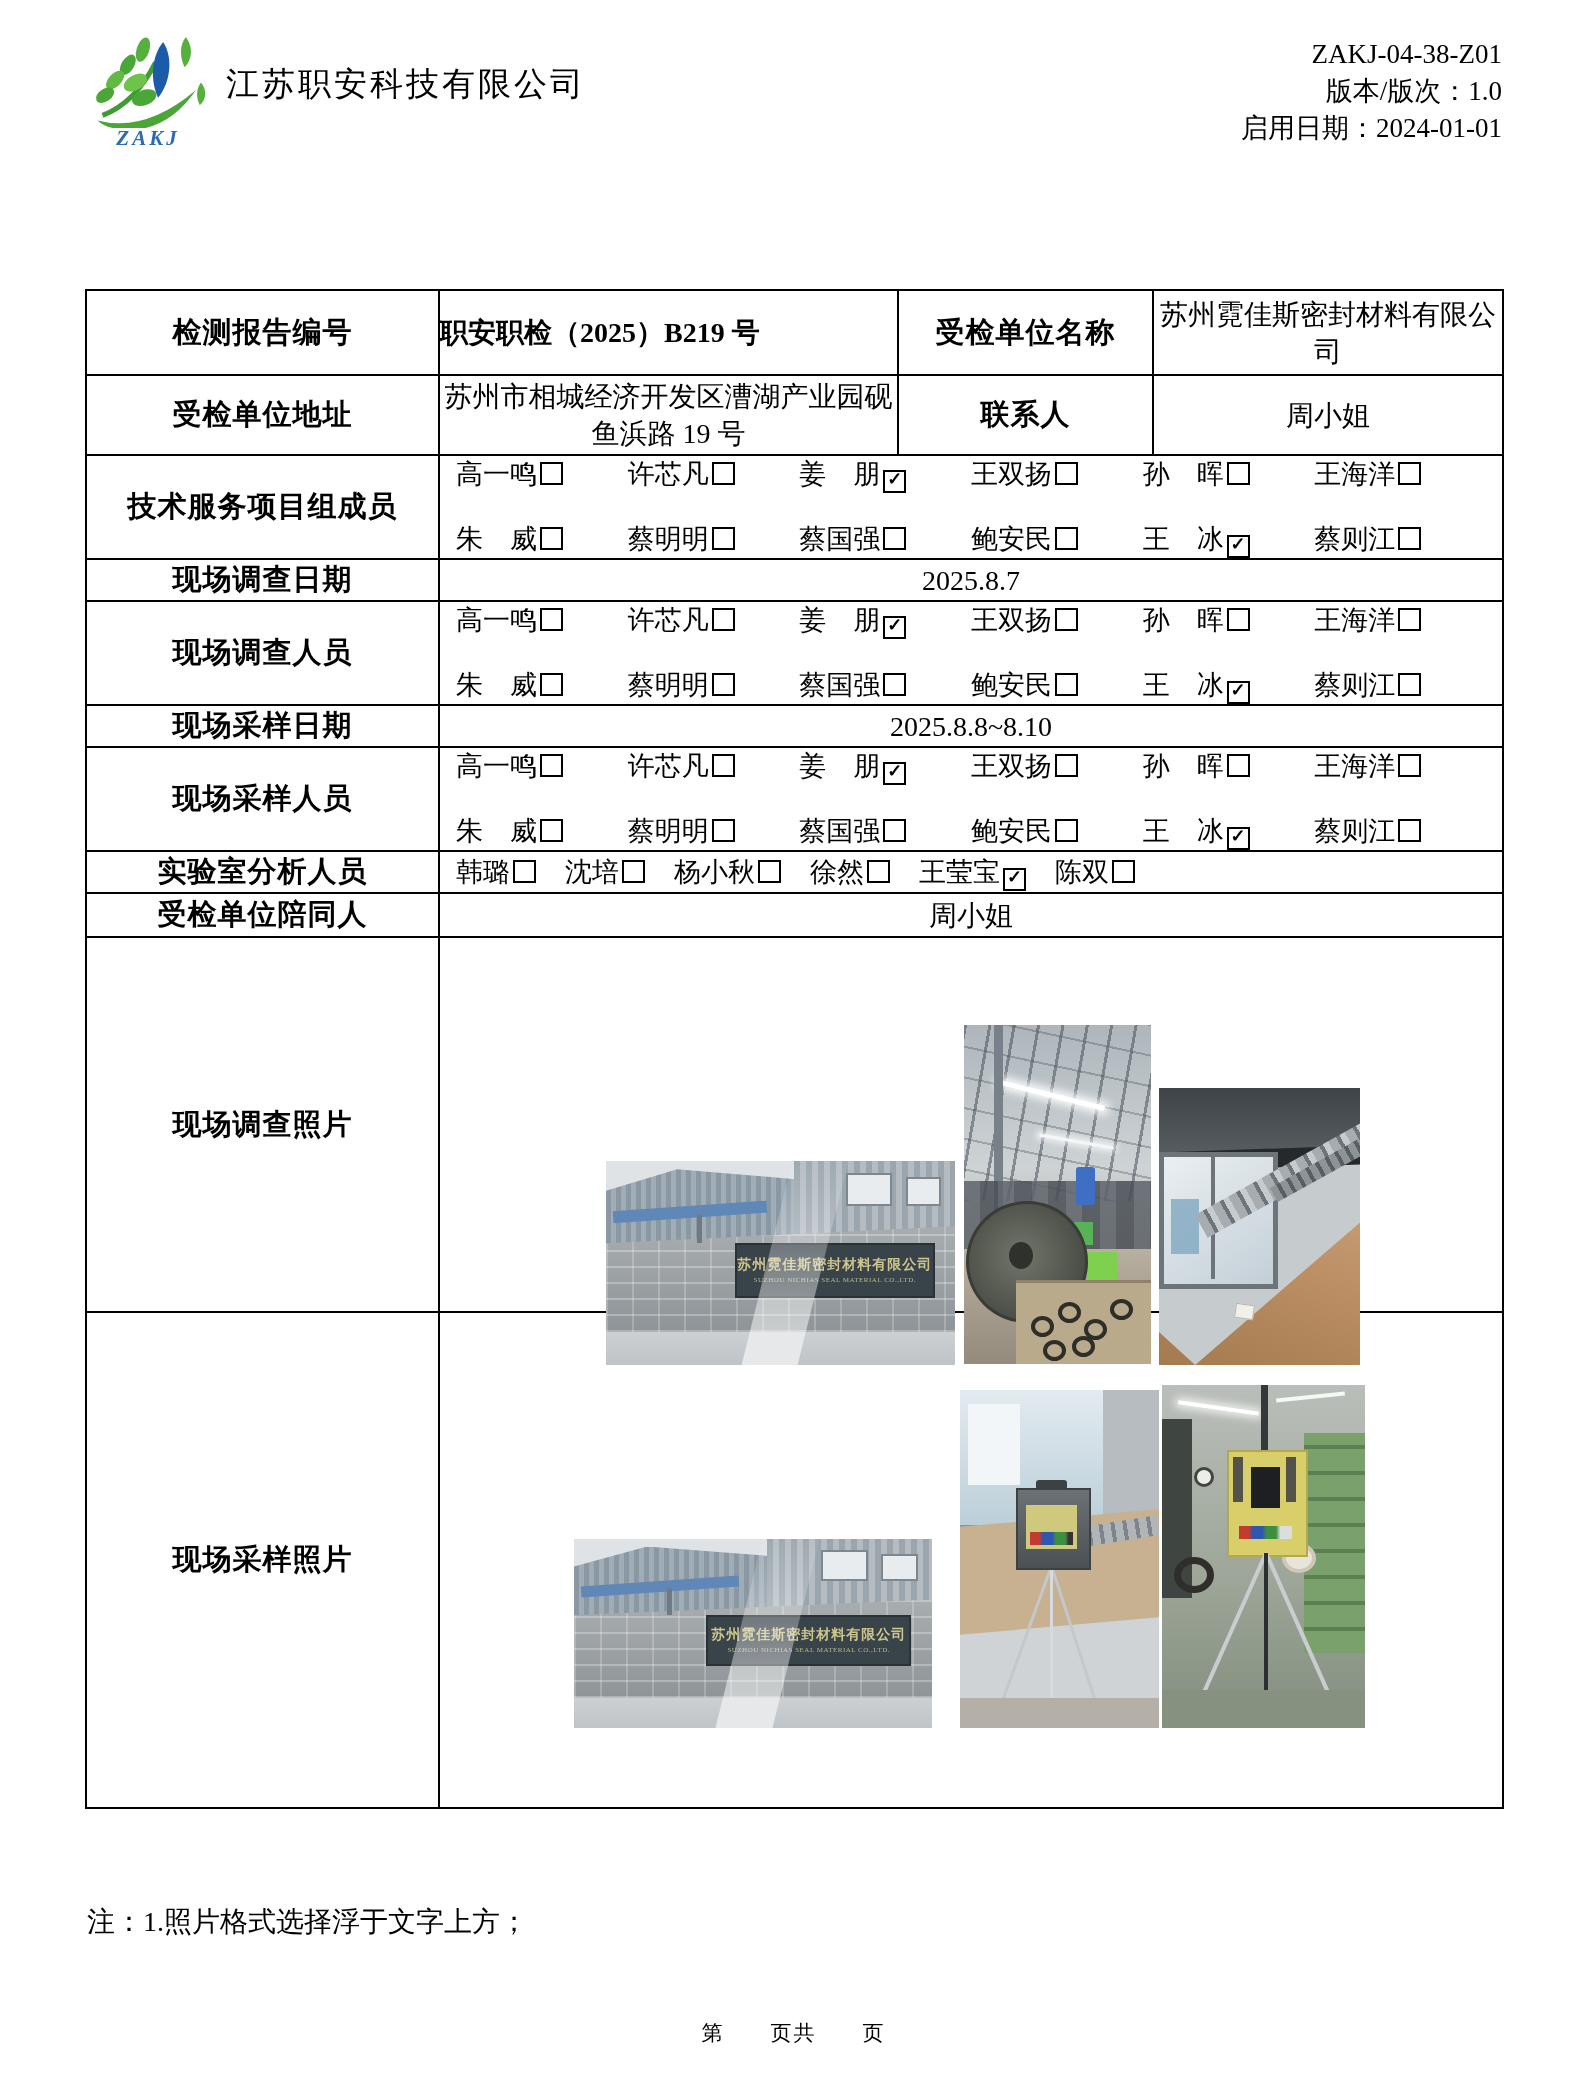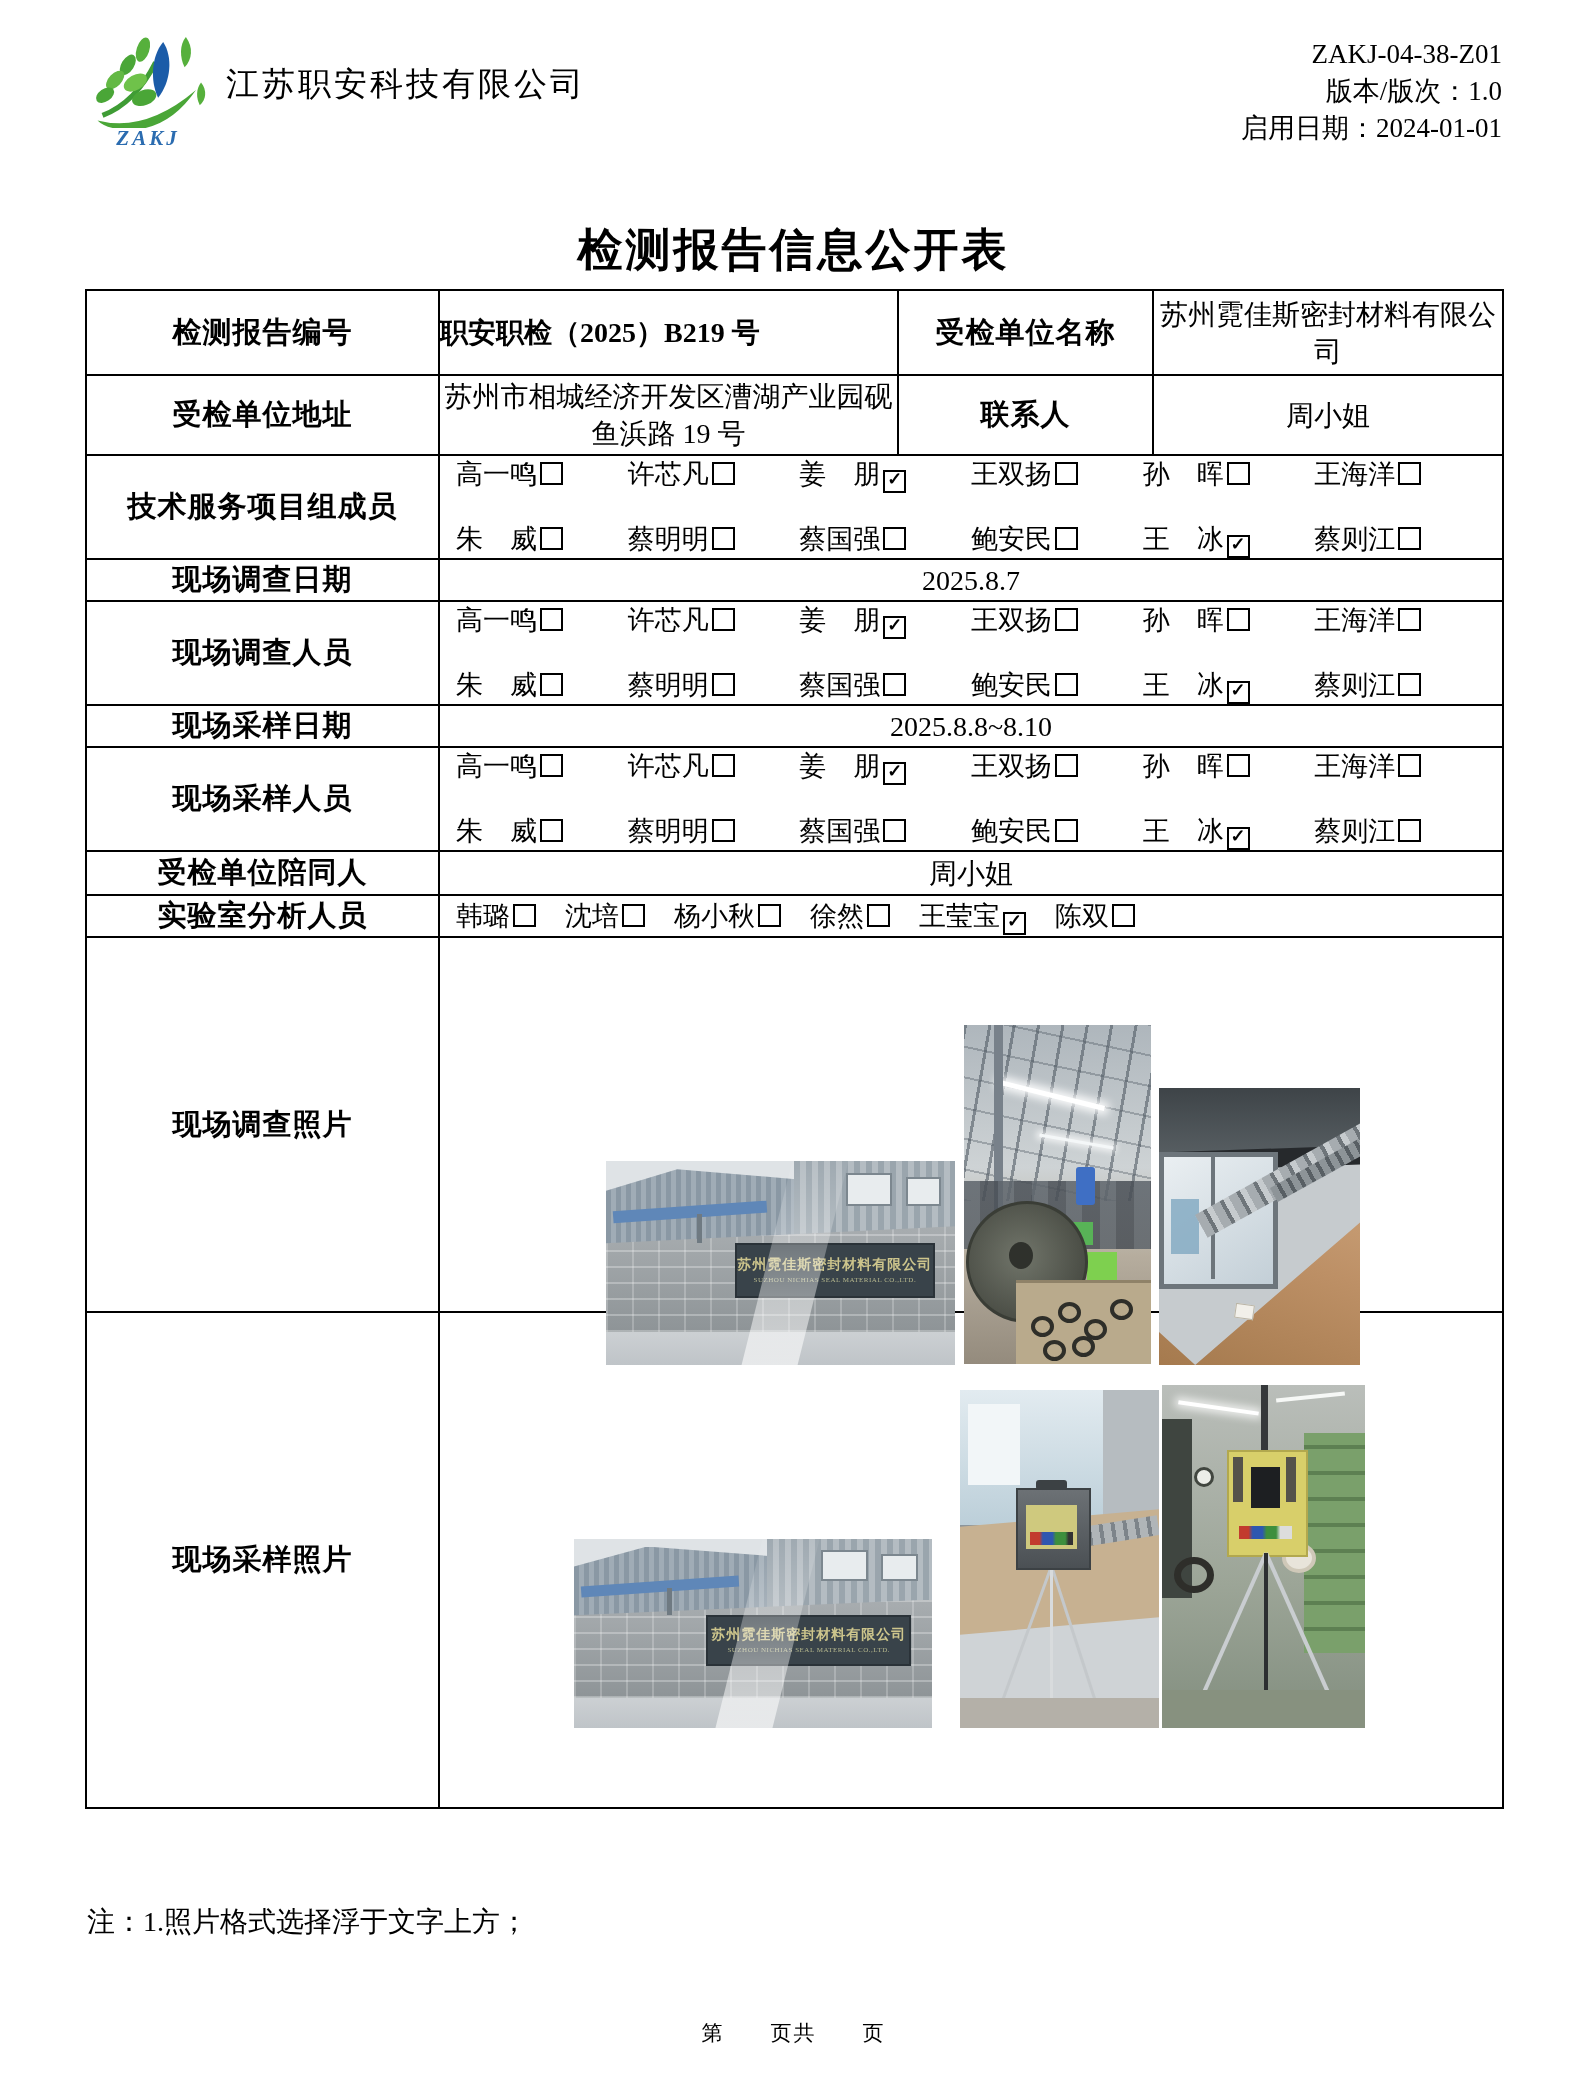--- a/index.html
+++ b/index.html
@@ -179,21 +179,20 @@
     </svg>
     <div class="logo-text">ZAKJ</div>
   </div>
   <div class="company">江苏职安科技有限公司</div>
   <div class="hdr-right">
     <div>ZAKJ-04-38-Z01</div>
     <div>版本/版次：1.0</div>
     <div>启用日期：2024-01-01</div>
   </div>
 
-  <div class="title">检测报告信息公开表</div>
 
   <table class="main">
     <colgroup>
         <col style="width:353px">
         <col style="width:459px">
         <col style="width:255px">
         <col style="width:350px">
       </colgroup>
 
     <tbody>
@@ -292,38 +291,38 @@
                 <span class="nm"><span>蔡明明</span><span class="cb"><span class="ck"></span></span></span>
                 <span class="nm"><span>蔡国强</span><span class="cb"><span class="ck"></span></span></span>
                 <span class="nm"><span>鲍安民</span><span class="cb"><span class="ck"></span></span></span>
                 <span class="nm"><span>王　冰</span><span class="cb"><span class="ck">✓</span></span></span>
                 <span class="nm"><span>蔡则江</span><span class="cb"><span class="ck"></span></span></span>
               </div>
         </div>
       </td>
     </tr>
 
-    <tr style="height:44px">
-      <td class="lbl">受检单位陪同人</td>
-      <td class="val-c" colspan="3">周小姐</td>
-    </tr>
-
     <tr style="height:42px">
       <td class="lbl">实验室分析人员</td>
       <td class="names-cell" colspan="3">
         <div class="lab-line">
 
         <span class="nm"><span>韩璐</span><span class="cb"><span class="ck"></span></span></span>
               <span class="nm"><span>沈培</span><span class="cb"><span class="ck"></span></span></span>
               <span class="nm"><span>杨小秋</span><span class="cb"><span class="ck"></span></span></span>
               <span class="nm"><span>徐然</span><span class="cb"><span class="ck"></span></span></span>
               <span class="nm"><span>王莹宝</span><span class="cb"><span class="ck">✓</span></span></span>
               <span class="nm"><span>陈双</span><span class="cb"><span class="ck"></span></span></span>
             </div>
       </td>
+    </tr>
+
+    <tr style="height:44px">
+      <td class="lbl">受检单位陪同人</td>
+      <td class="val-c" colspan="3">周小姐</td>
     </tr>
 
     <tr style="height:375px">
       <td class="lbl">现场调查照片</td>
       <td class="photos" colspan="3">
 
         <div class="photo p-gate" style="left:166px;top:223px;width:349px;height:204px">
           <div class="bldgL"></div>
               <div class="bstripe"></div>
               <div class="bldgR"></div>

